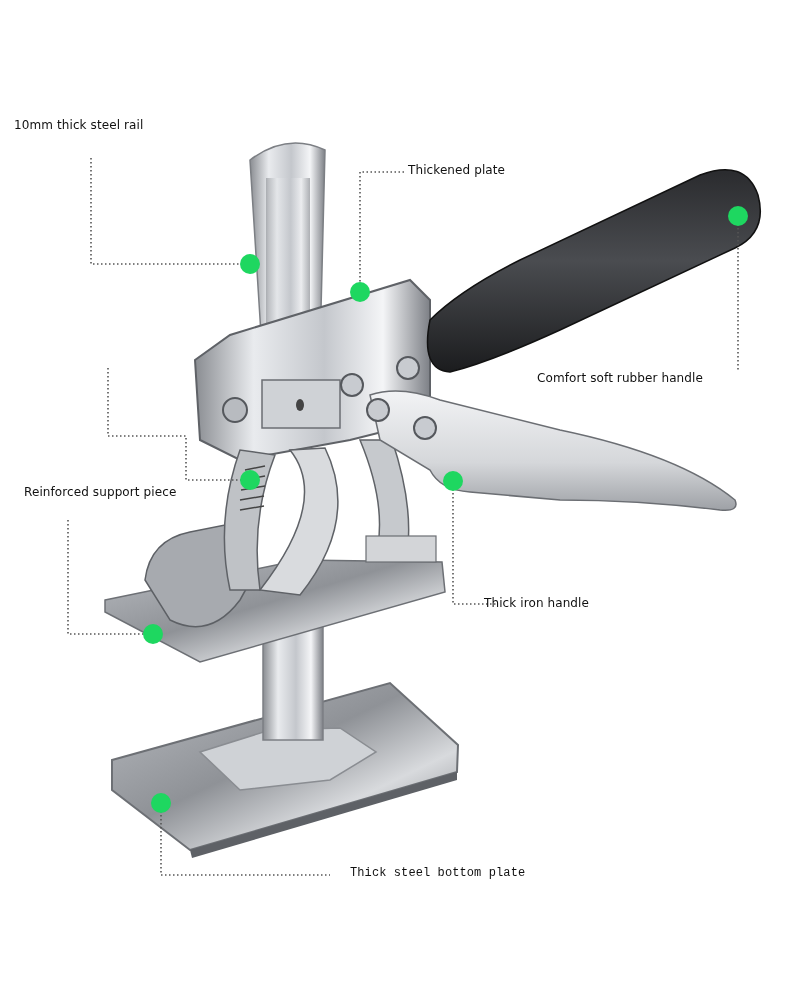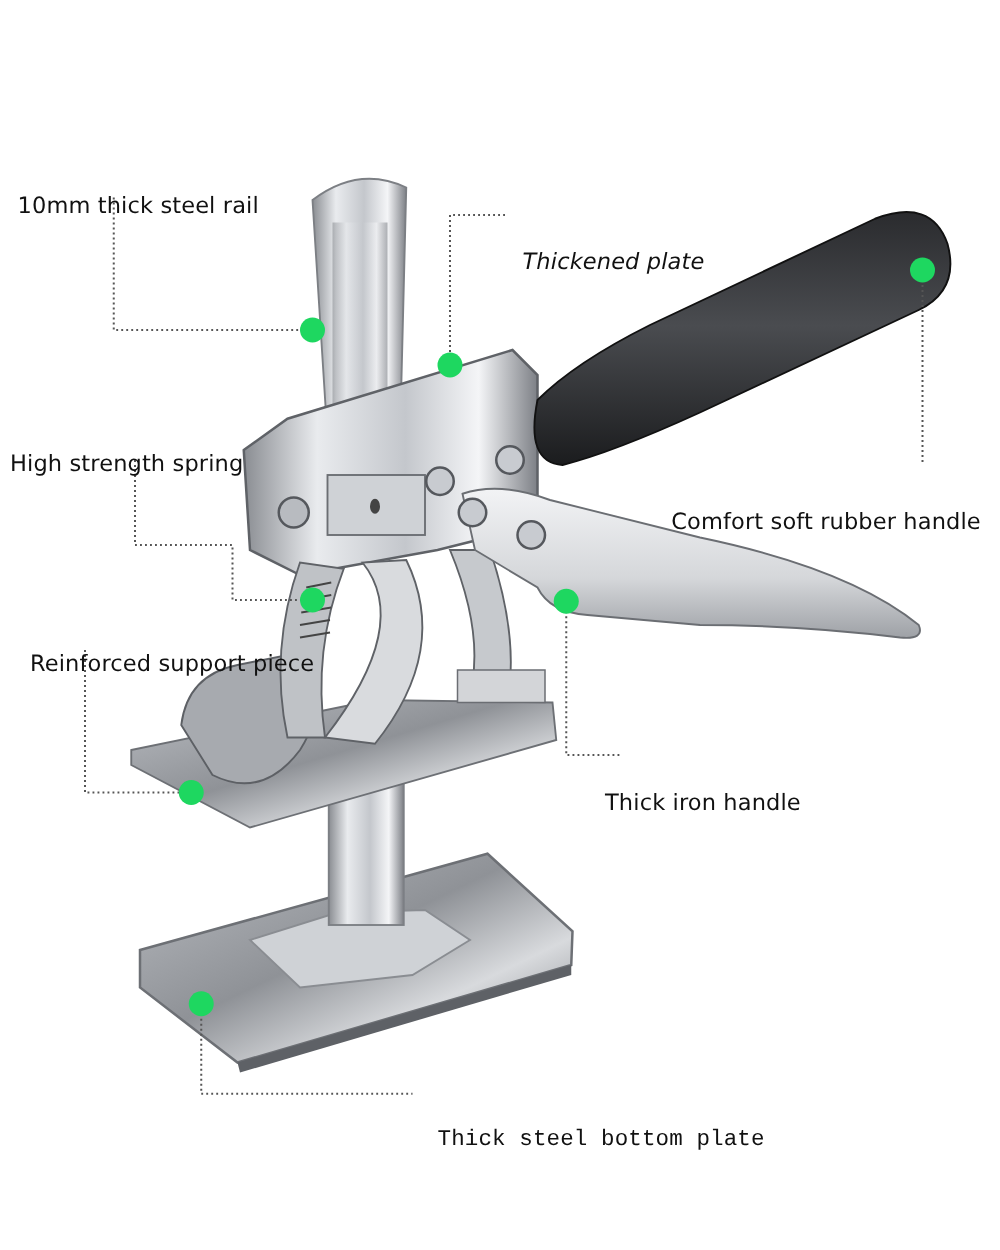--- a/index.html
+++ b/index.html
@@ -1,19 +1,19 @@
 <!DOCTYPE html>
 <html><head>
 <meta charset="utf-8">
 <style>
   html, body { margin:0; padding:0; background:#ffffff; }
   body { width:800px; height:1000px; position:relative; overflow:hidden;
          font-family:"DejaVu Sans", "Liberation Sans", sans-serif; }
   .canvas { position:absolute; left:0; top:0; width:800px; height:1000px; }
-  .label { position:absolute; font-size:18px; color:#111; white-space:nowrap; letter-spacing:0.1px;margin-top:36px; }
+  .label { position:absolute; font-size:12px; color:#111; white-space:nowrap; letter-spacing:0.1px; }
   .dot { position:absolute; width:20px; height:20px; border-radius:50%; margin:-10px 0 0 -10px; }
   svg { position:absolute; left:0; top:0; }
 </style>
 </head>
 <body>
 
 <div class="canvas">
 
   <svg width="800" height="1000" viewBox="0 0 800 1000">
     <defs>
@@ -95,19 +95,18 @@
 
   <div class="dot" style="left:250px;top:264px;background:#1ed760;"></div>
   <div class="dot" style="left:360px;top:292px;background:#1ed760;"></div>
   <div class="dot" style="left:738px;top:216px;background:#1ed760;"></div>
   <div class="dot" style="left:250px;top:480px;background:#1ed760;"></div>
   <div class="dot" style="left:153px;top:634px;background:#1ed760;"></div>
   <div class="dot" style="left:453px;top:481px;background:#1ed760;"></div>
   <div class="dot" style="left:161px;top:803px;background:#1ed760;"></div>
 
   <div class="label" style="left:14px;top:118px;">10mm thick steel rail</div>
-  <div class="label" style="left:418px;top:163px;font-style:italic;">Thickened plate</div>
+  <div class="label" style="left:408px;top:163px;">Thickened plate</div>
   <div class="label" style="left:537px;top:371px;">Comfort soft rubber handle</div>
-  <div class="label" style="left:8px;top:325px;">High strength spring</div>
   <div class="label" style="left:24px;top:485px;text-align:center;">Reinforced support piece</div>
   <div class="label" style="left:484px;top:596px;">Thick iron handle</div>
   <div class="label" style="left:350px;top:866px;font-family:Liberation Mono, monospace;">Thick steel bottom plate</div>
 </div>
 
 </body></html>

